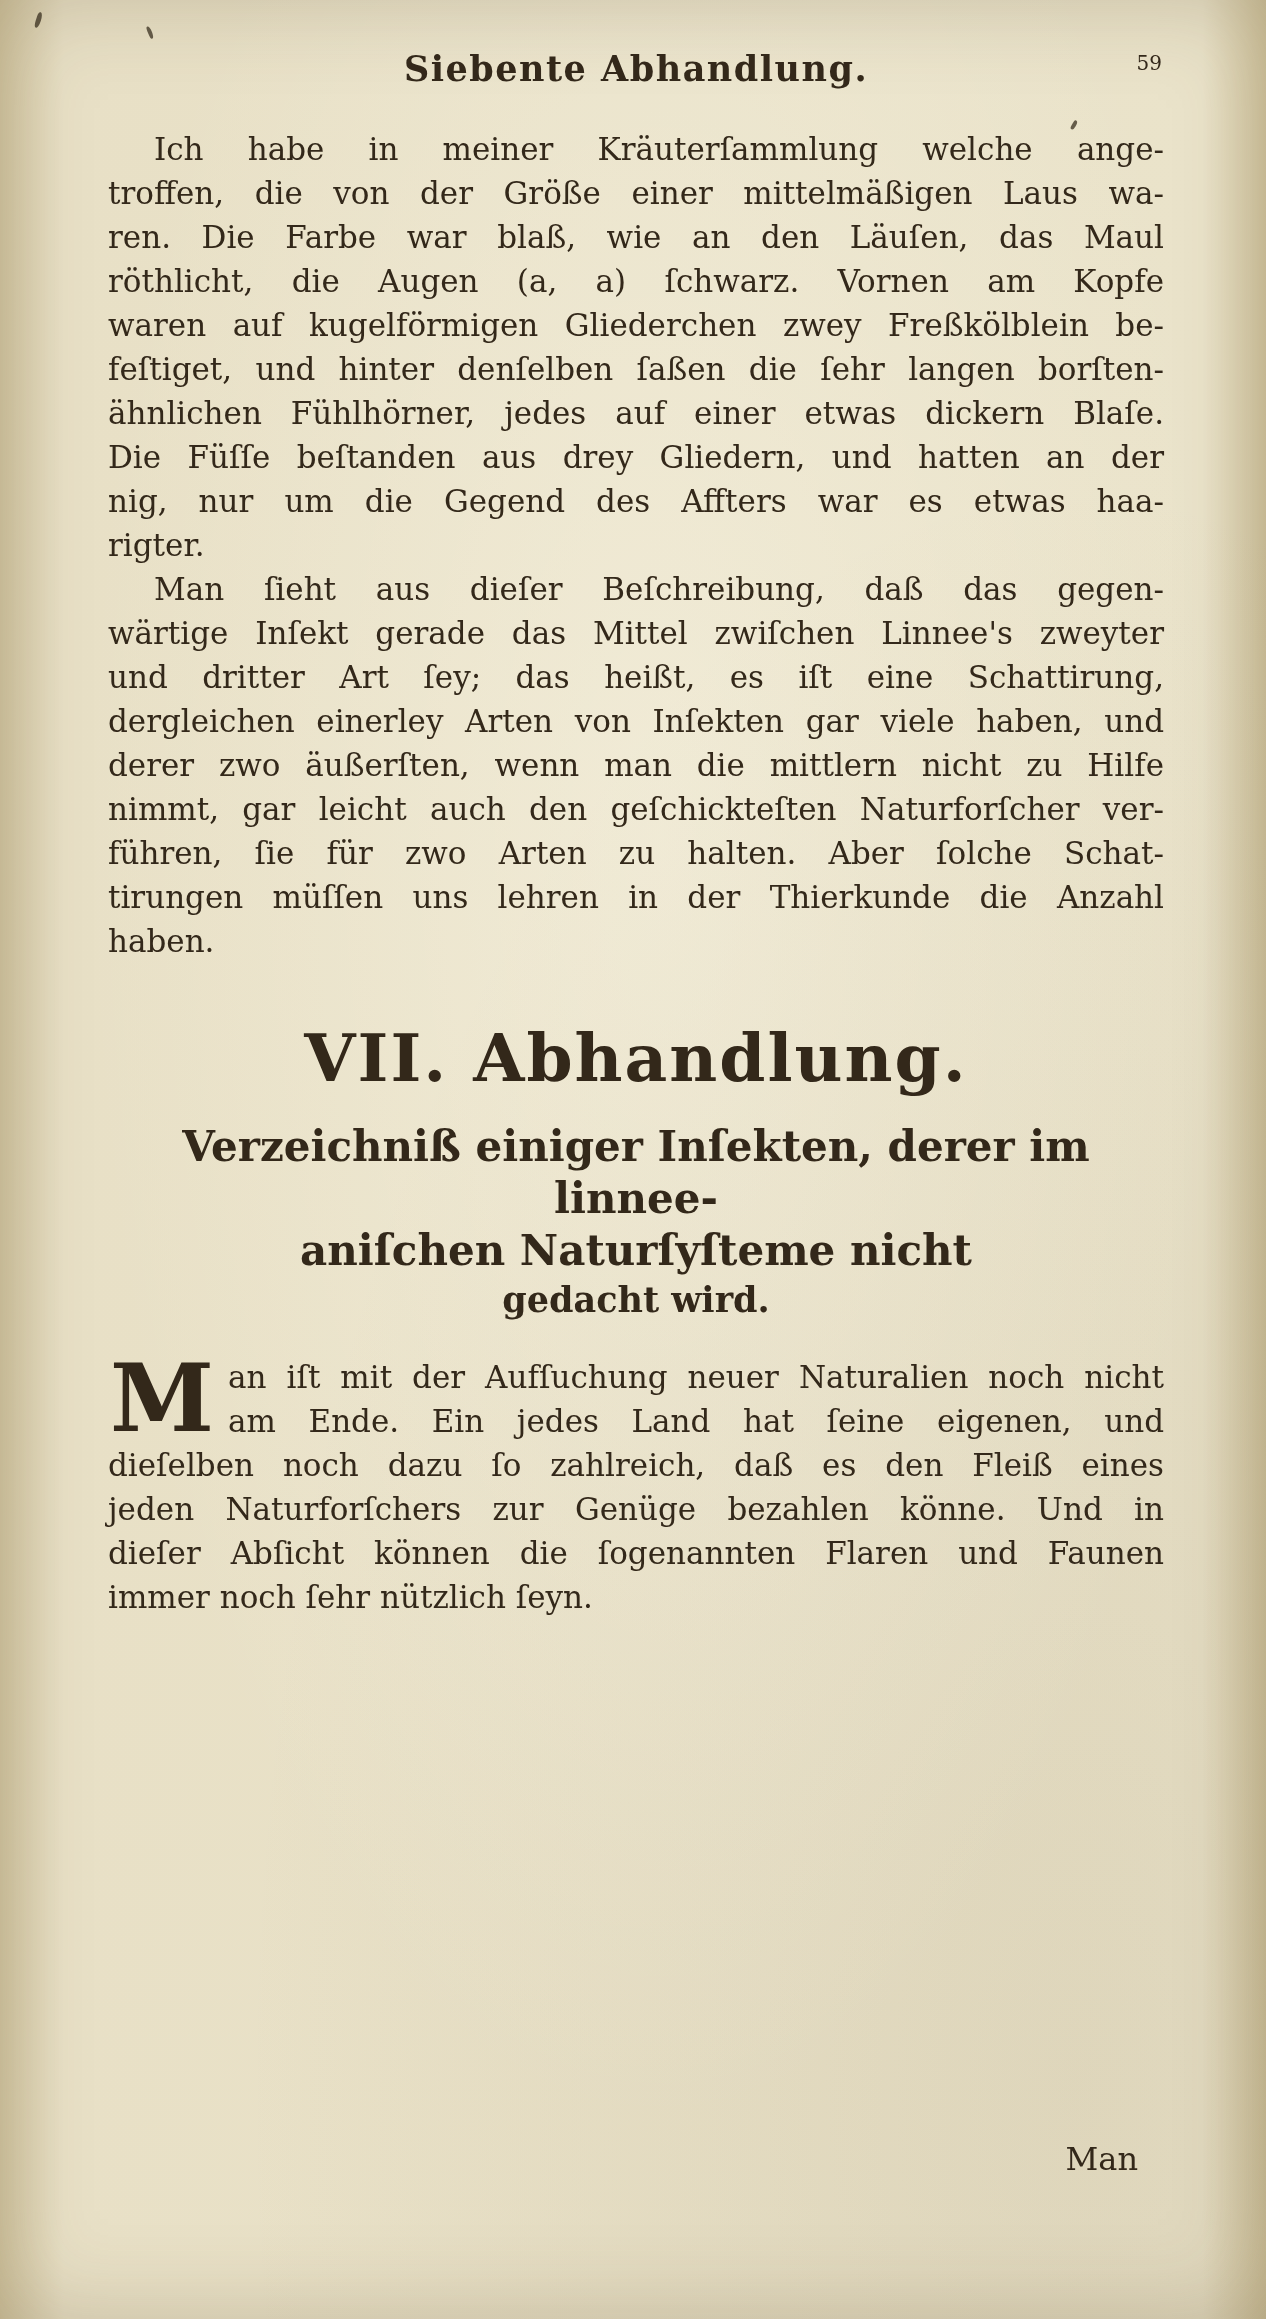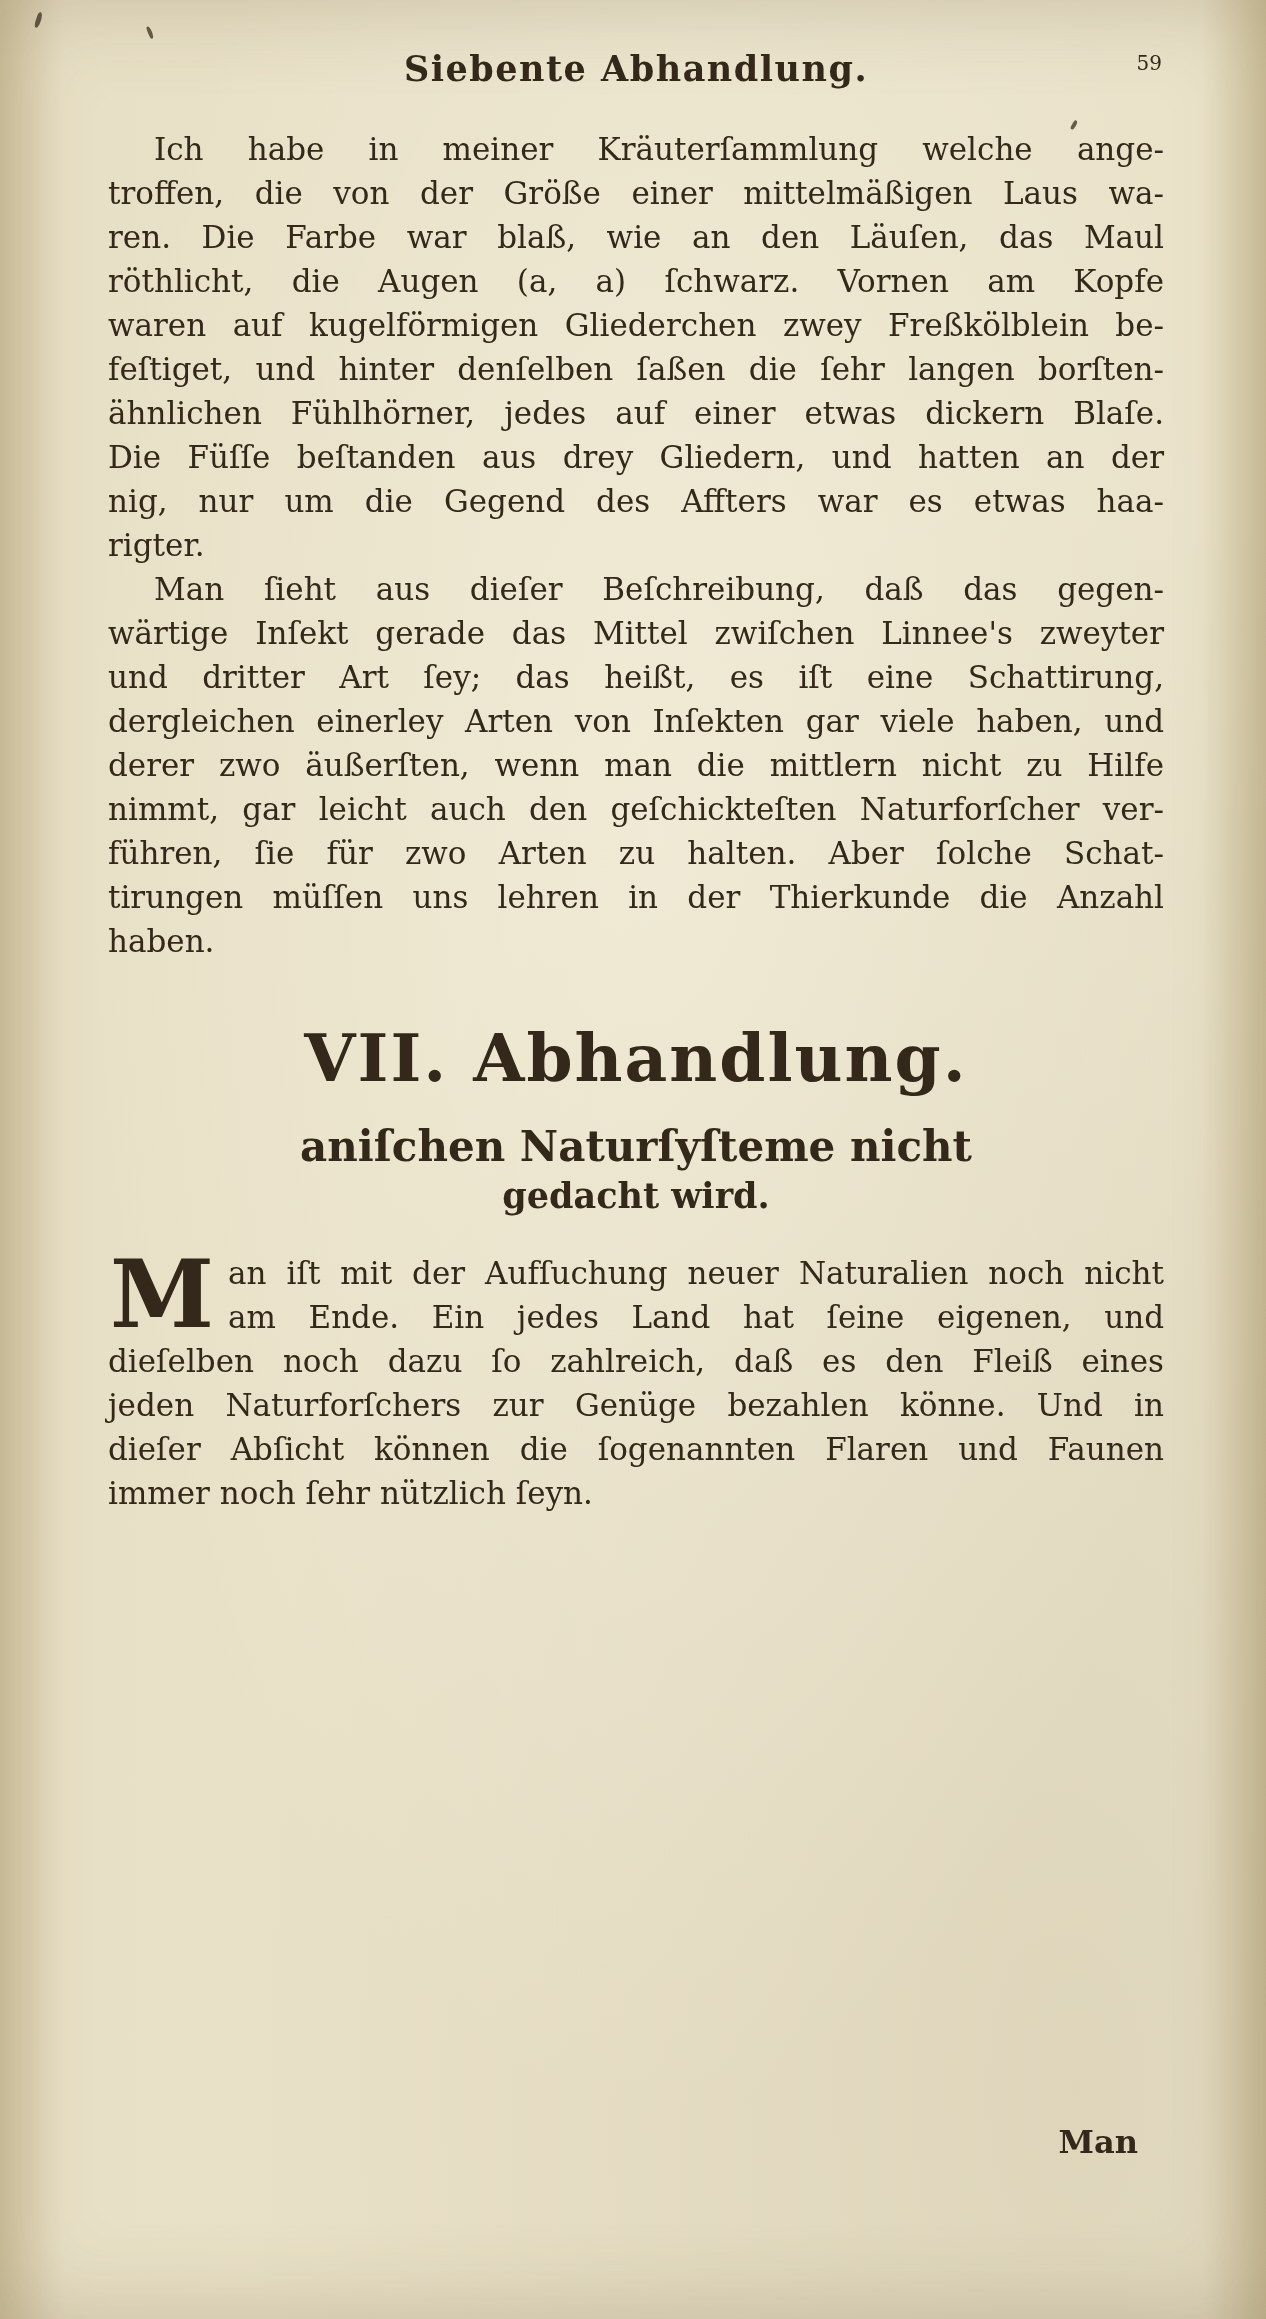--- a/index.html
+++ b/index.html
@@ -53,21 +53,21 @@
 
   .dropcap-para { margin-top: 32px; }
   .dropcap {
     float: left;
     font-size: 94px;
     line-height: 86px;
     padding: 0 14px 0 2px;
     font-weight: bold;
   }
 
-  .catchword { position: absolute; right: 128px; bottom: 158px; font-size: 32px; font-weight: bold; }
+  .catchword { position: absolute; right: 128px; bottom: 141px; font-size: 32px; font-weight: normal; }
 </style>
 </head>
 <body>
 
 <div class="page">
 
   <div class="speck speck-a"></div>
   <div class="speck speck-b"></div>
   <div class="speck speck-c"></div>
 
@@ -99,20 +99,21 @@
         <div class="line">derer zwo äußerſten, wenn man die mittlern nicht zu Hilfe</div>
         <div class="line">nimmt, gar leicht auch den geſchickteſten Naturforſcher ver-</div>
         <div class="line">führen, ſie für zwo Arten zu halten. Aber ſolche Schat-</div>
         <div class="line">tirungen müſſen uns lehren in der Thierkunde die Anzahl</div>
         <div class="line line-last">haben.</div>
       </div>
 
     <h1 class="section-heading">VII. Abhandlung.</h1>
 
     <div class="subhead">
+        <div class="line">Verzeichniß einiger Inſekten, derer im linnee-</div>
         <div class="line">aniſchen Naturſyſteme nicht</div>
         <div class="line line-last">gedacht wird.</div>
       </div>
 
     <div class="para dropcap-para">
       <span class="dropcap">M</span>
       <div class="dropcap-lines">
           <div class="line">an iſt mit der Aufſuchung neuer Naturalien noch nicht</div>
           <div class="line">am Ende. Ein jedes Land hat ſeine eigenen, und</div>
           <div class="line">dieſelben noch dazu ſo zahlreich, daß es den Fleiß eines</div>

